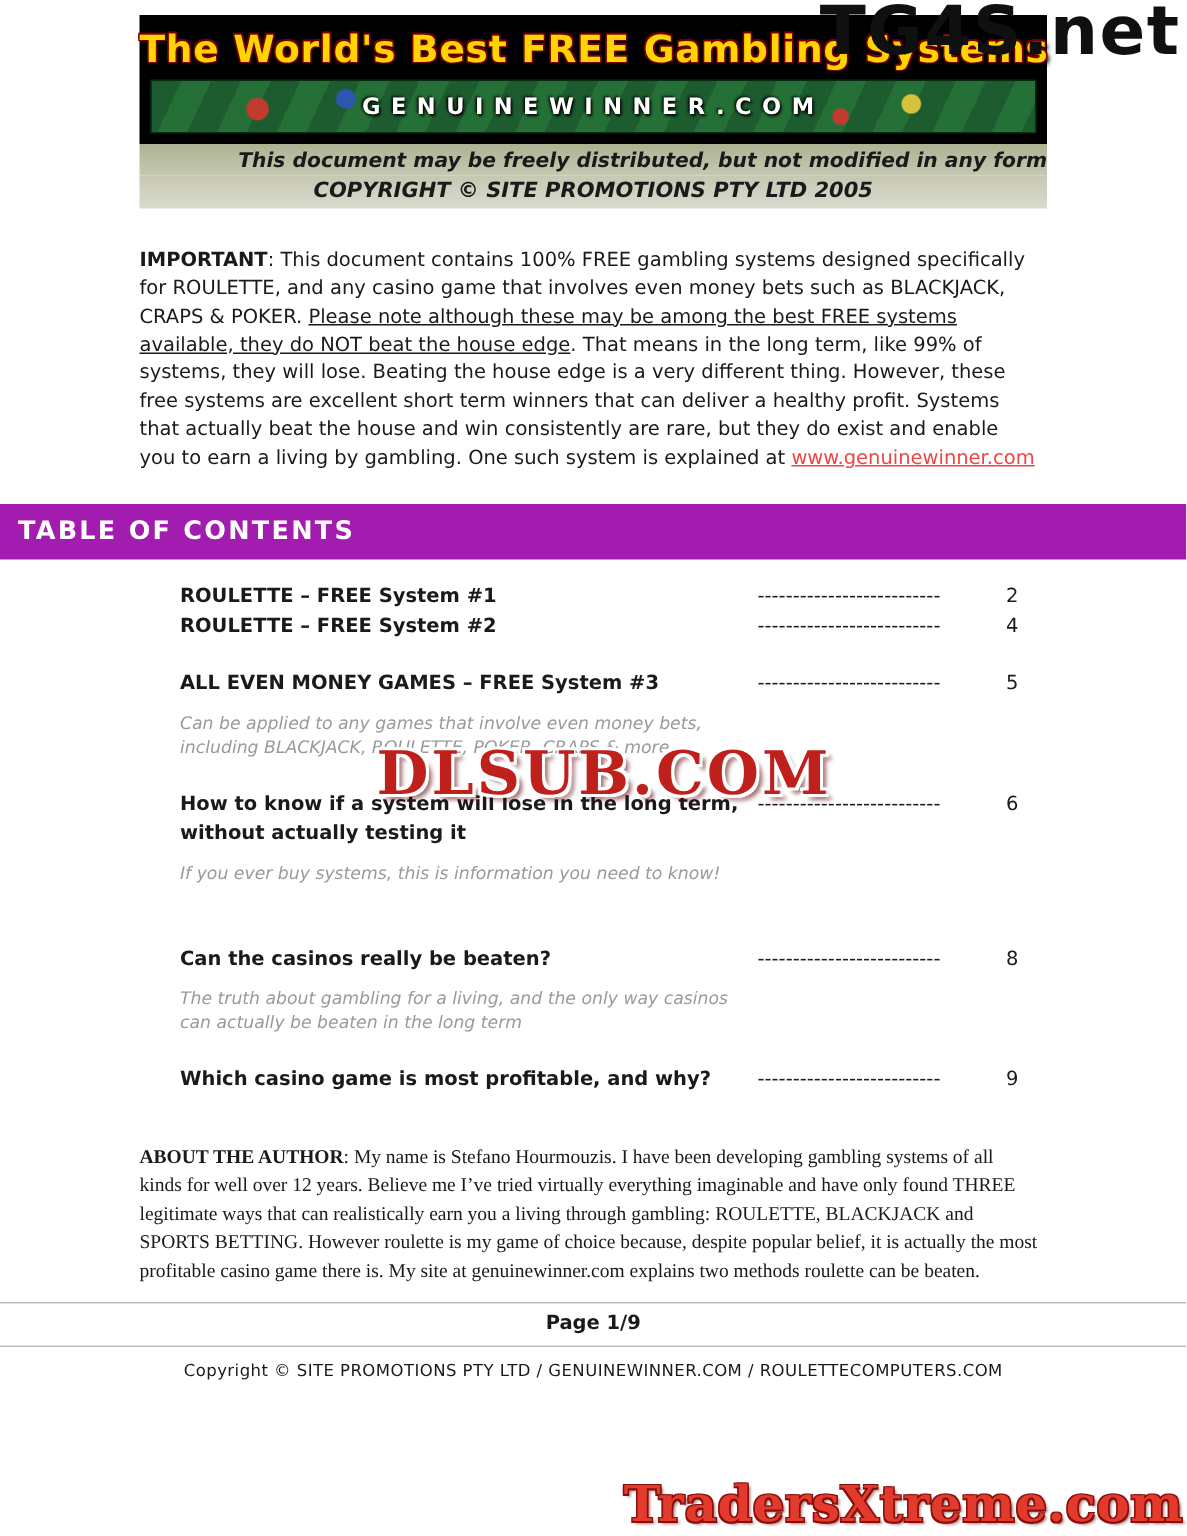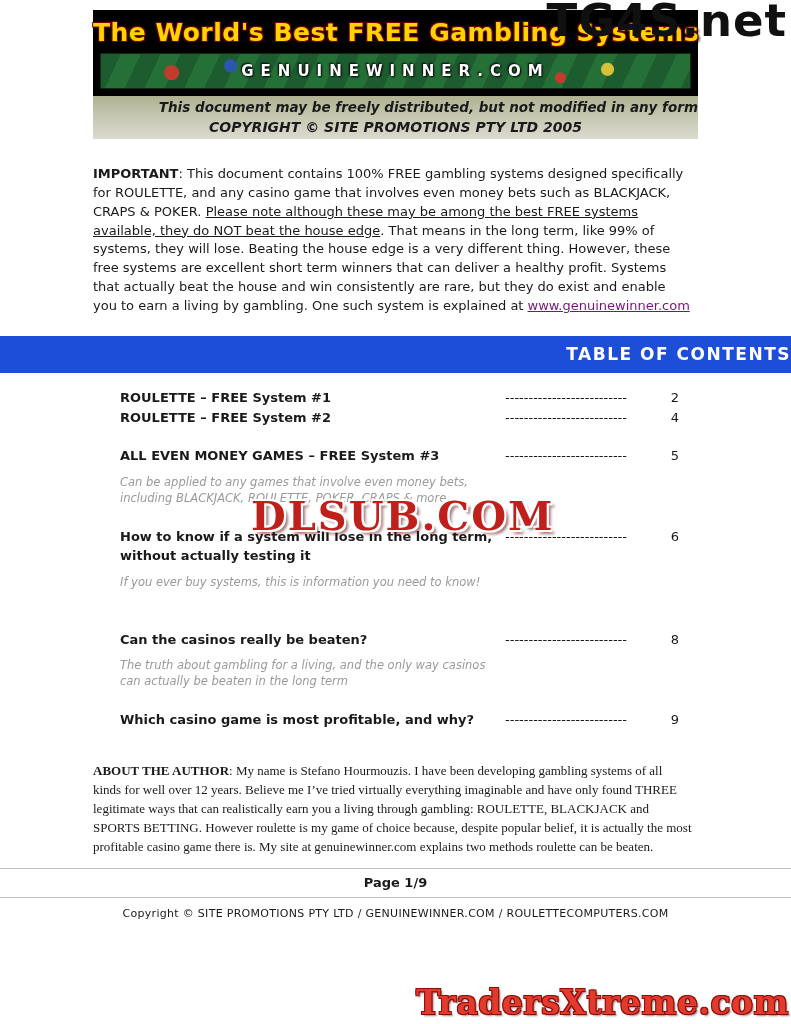--- a/index.html
+++ b/index.html
@@ -30,25 +30,25 @@
     color:#fff; font-weight:bold; font-size:15px; letter-spacing:7px;
     text-shadow:1px 1px 2px #000, -1px -1px 2px #000; white-space:nowrap;
   }
   .notice-strip { width:605px; margin:0 auto; text-align:center; font-weight:bold; font-style:italic; }
   .notice-line1 { background:linear-gradient(#aeb292,#c6c8b1); font-size:13.5px; padding:3px 0 2px;text-align:right; }
   .notice-line2 { background:linear-gradient(#c6c8b1,#dadacf); font-size:14px; padding:2px 0 4px; }
 
   
   .intro { margin:26px 98px 0 93px; font-size:13px; line-height:1.45; }
   .u { text-decoration:underline; }
-  .link { color:#701a75; text-decoration:underline; cursor:pointer; }
+  .link { color:#ef4444; text-decoration:underline; cursor:pointer; }
 
   .toc-bar {
-    margin-top:20px; background:#1d4ed8; color:#fff; text-align:right;
-    font-weight:bold; font-size:17px; letter-spacing:1.5px; padding:8px 0 9px;
+    margin-top:20px; background:#a21caf; color:#fff; text-align:left;
+    font-weight:bold; font-size:17px; letter-spacing:1.5px; padding:8px 12px 9px;
   }
 
   .toc-section { padding:16px 98px 0 120px; }
   .toc-entry { }
   .toc-row { display:flex; align-items:flex-start; }
   .toc-title { width:385px; font-weight:bold; font-size:13px; line-height:1.45; }
   .toc-dashes { width:148px; font-size:13px; white-space:nowrap; overflow:hidden; padding-top:1px; }
   .toc-page { width:26px; text-align:right; font-size:13px; padding-top:1px; }
   .toc-subtitle {
     margin-top:9px; max-width:383px; font-size:11.5px; font-style:italic;

